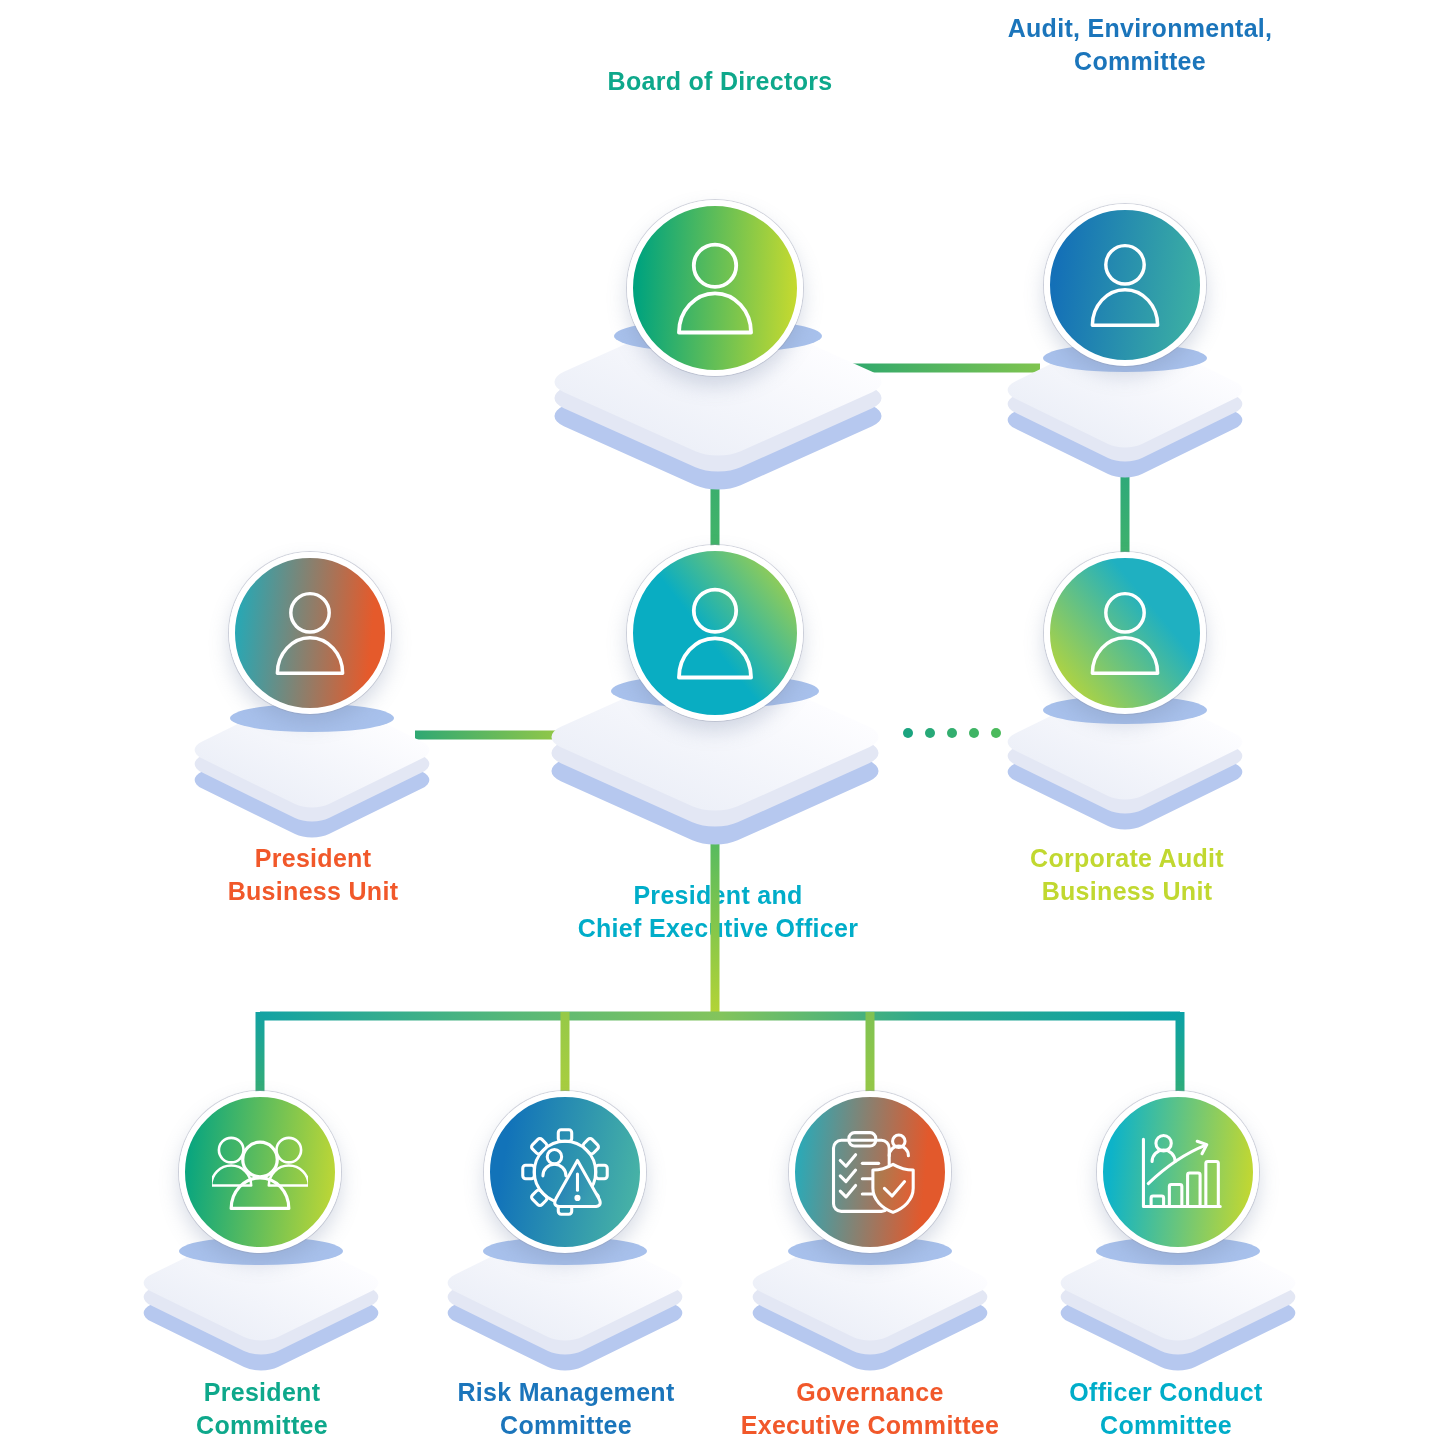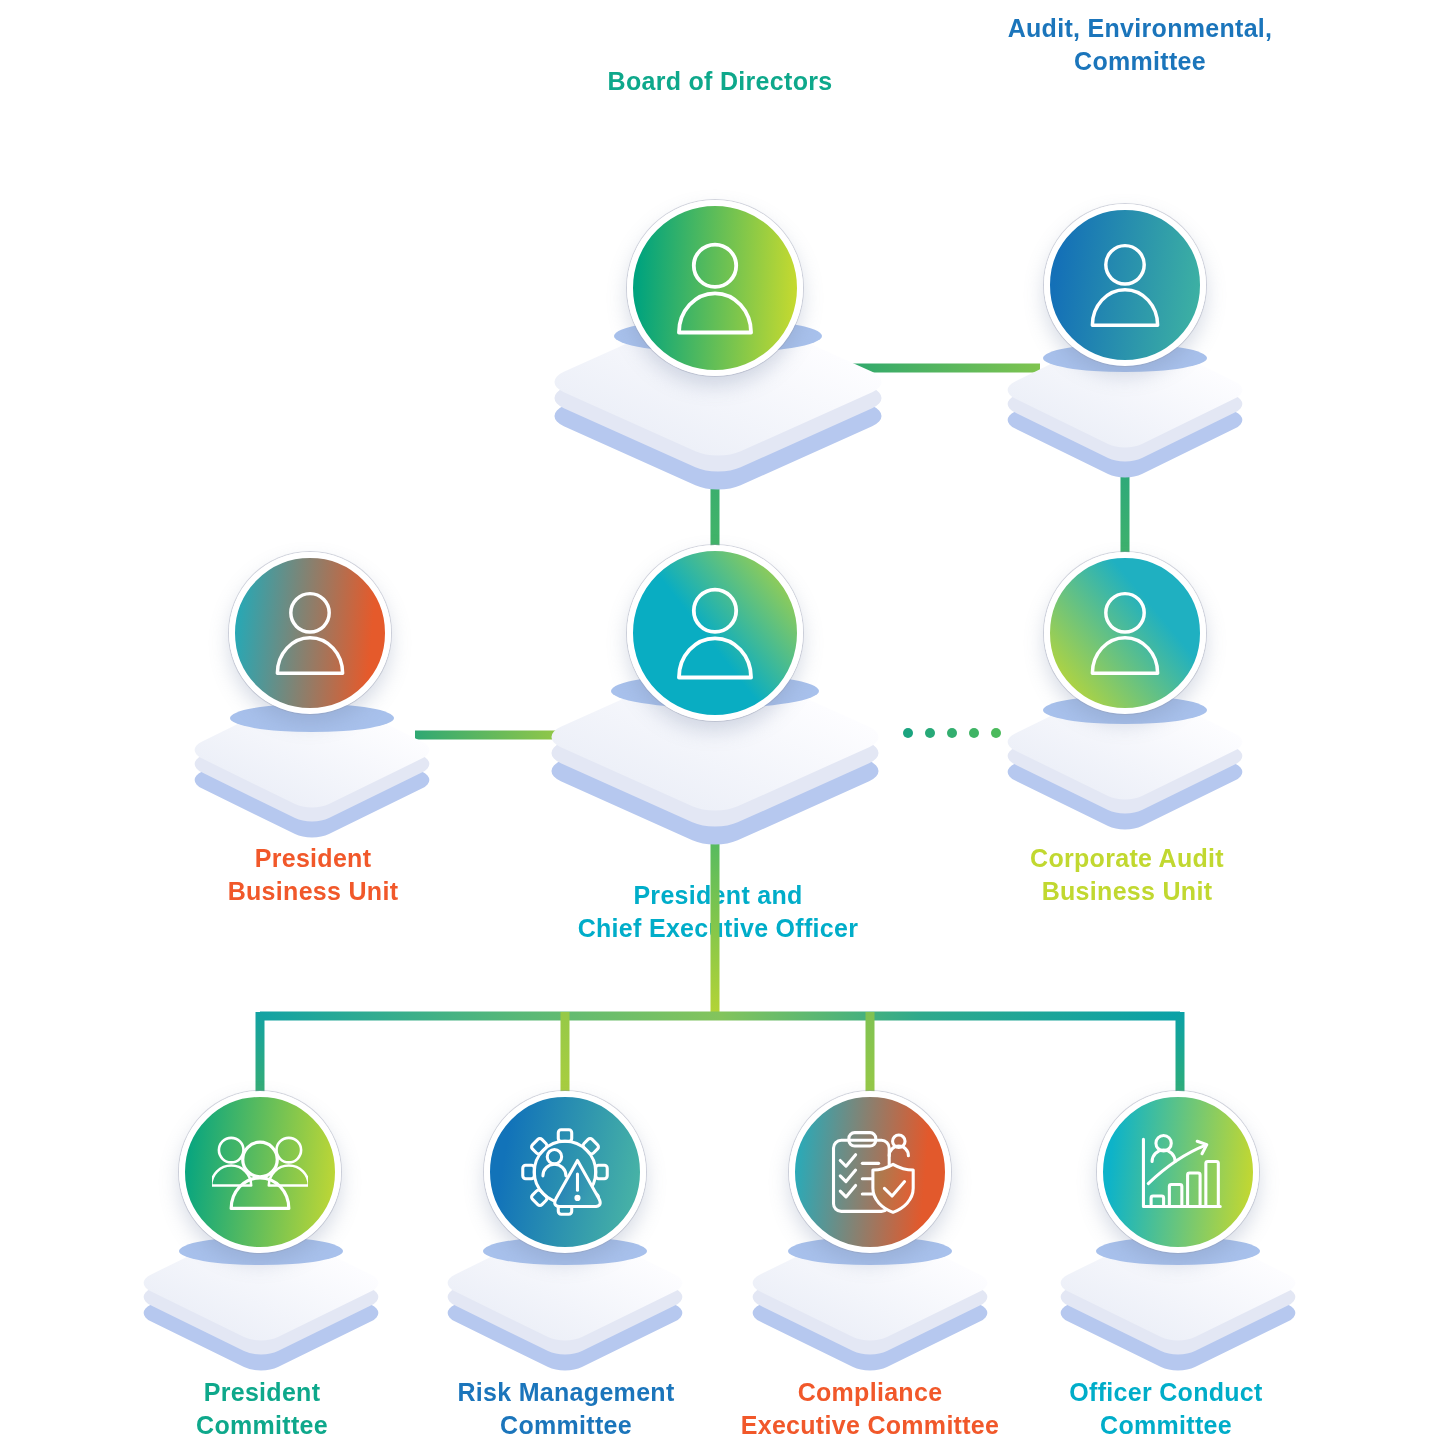--- a/index.html
+++ b/index.html
@@ -126,21 +126,21 @@
   </div>
   <div class="label c-teal" style="left:262px;top:1376px">
     <span>President</span>
     <span>Committee</span>
   </div>
   <div class="label c-blue" style="left:566px;top:1376px">
     <span>Risk Management</span>
     <span>Committee</span>
   </div>
   <div class="label c-orange" style="left:870px;top:1376px">
-    <span>Compliance</span>
+    <span>Governance</span>
     <span>Executive Committee</span>
   </div>
   <div class="label c-cyan" style="left:1166px;top:1376px">
     <span>Officer Conduct</span>
     <span>Committee</span>
   </div>
 
   <div class="platform big" style="left:533px;top:292px"><svg width="370" height="215" viewBox="-185 -90 370 215">
         <g transform="translate(0,34) scale(1,0.45) rotate(45)">
           <rect x="-125" y="-125" width="250" height="250" rx="32" fill="#b6c8ef"></rect>

